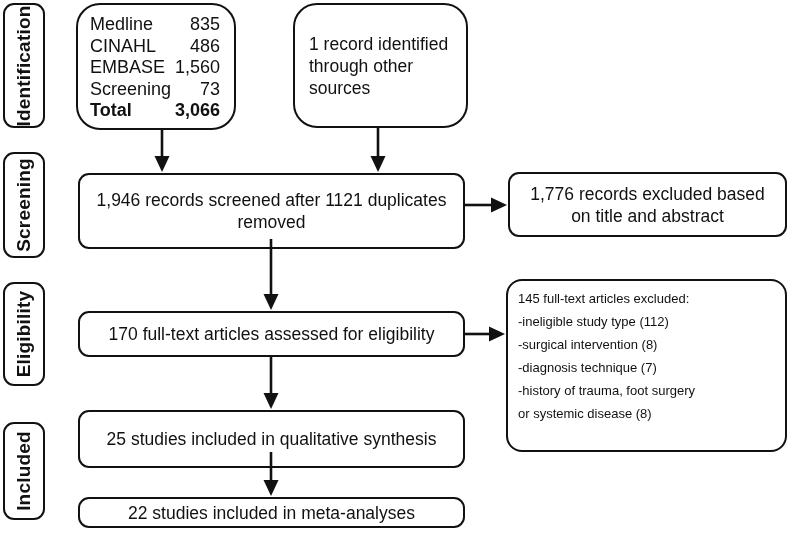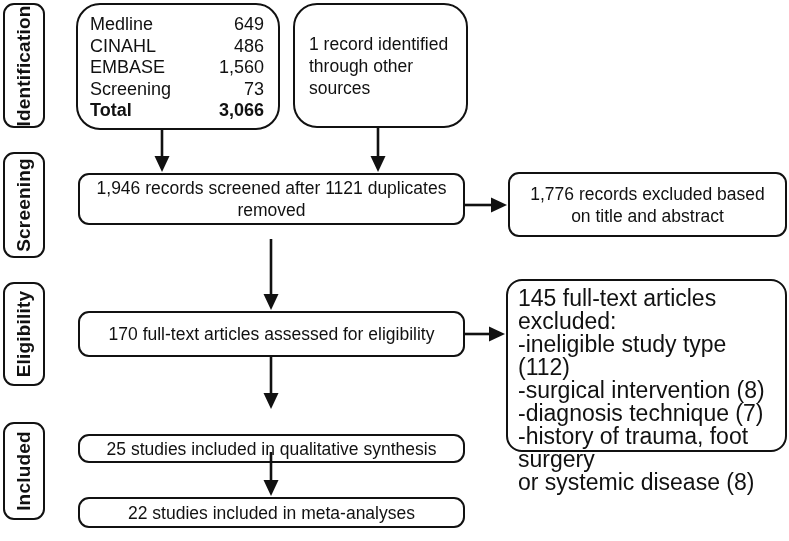--- a/index.html
+++ b/index.html
@@ -61,21 +61,21 @@
   }
   .db-row { display: flex; justify-content: space-between; }
   .db-row.total { font-weight: bold; text-align: right; }
 
   
   .excl-box {
     flex-direction: column;
     justify-content: flex-start;
     align-items: stretch;
     padding: 6px 6px 0 10px;
-    font-size: 23px;
+    font-size: 13px;
     line-height: 23px;
   }
 
   svg.arrows {
     position: absolute;
     left: 0; top: 0;
     width: 789px; height: 541px;
     pointer-events: none;
   }
   svg.arrows line { stroke: #111111; stroke-width: 2.6; }
@@ -92,24 +92,24 @@
   <div class="stage" style="top:152px; height:106px;">
     <span>Screening</span>
   </div>
   <div class="stage" style="top:282px; height:104px;">
     <span>Eligibility</span>
   </div>
   <div class="stage" style="top:422px; height:98px;">
     <span>Included</span>
   </div>
 
-  <div class="box rounded-lg db-box" style="left:76px; top:3px; width:204px; height:127px;">
+  <div class="box rounded-lg db-box" style="left:76px; top:3px; width:160px; height:127px;">
     <div class="db-row">
       <span>Medline</span>
-      <span>649</span>
+      <span>835</span>
     </div>
     <div class="db-row">
       <span>CINAHL</span>
       <span>486</span>
     </div>
     <div class="db-row">
       <span>EMBASE</span>
       <span>1,560</span>
     </div>
     <div class="db-row">
@@ -121,21 +121,21 @@
       <span>3,066</span>
     </div>
   </div>
 
   <div class="box rounded-lg left-text" style="left:293px; top:3px; width:175px; height:125px; padding:0 10px 0 14px;">
     <div>1 record identified
 through other
 sources</div>
   </div>
 
-  <div class="box rounded-sm center-text" style="left:78px; top:173px; width:387px; height:52px;">
+  <div class="box rounded-sm center-text" style="left:78px; top:173px; width:387px; height:76px;">
     <div>1,946 records screened after 1121 duplicates
 removed</div>
   </div>
 
   <div class="box rounded-sm center-text" style="left:508px; top:172px; width:279px; height:65px;">
     <div>1,776 records excluded based
 on title and abstract</div>
   </div>
 
   <div class="box rounded-sm center-text" style="left:78px; top:311px; width:387px; height:46px;">
@@ -144,21 +144,21 @@
 
   <div class="box rounded-md excl-box" style="left:506px; top:279px; width:281px; height:173px;">
     <div>145 full-text articles excluded:</div>
     <div class="left-text">-ineligible study type (112)</div>
     <div class="left-text">-surgical intervention (8)</div>
     <div class="left-text">-diagnosis technique (7)</div>
     <div class="left-text">-history of trauma, foot surgery
 or systemic disease (8)</div>
   </div>
 
-  <div class="box rounded-sm center-text" style="left:78px; top:434px; width:387px; height:29px;align-items:center;">
+  <div class="box rounded-sm center-text" style="left:78px; top:410px; width:387px; height:58px;align-items:center;">
     <div>25 studies included in qualitative synthesis</div>
   </div>
 
   <div class="box rounded-sm center-text" style="left:78px; top:497px; width:387px; height:31px;">
     <div>22 studies included in meta-analyses</div>
   </div>
 
   <svg class="arrows" viewBox="0 0 789 541">
     <g>
       <line x1="162" y1="130" x2="162" y2="157"></line>

